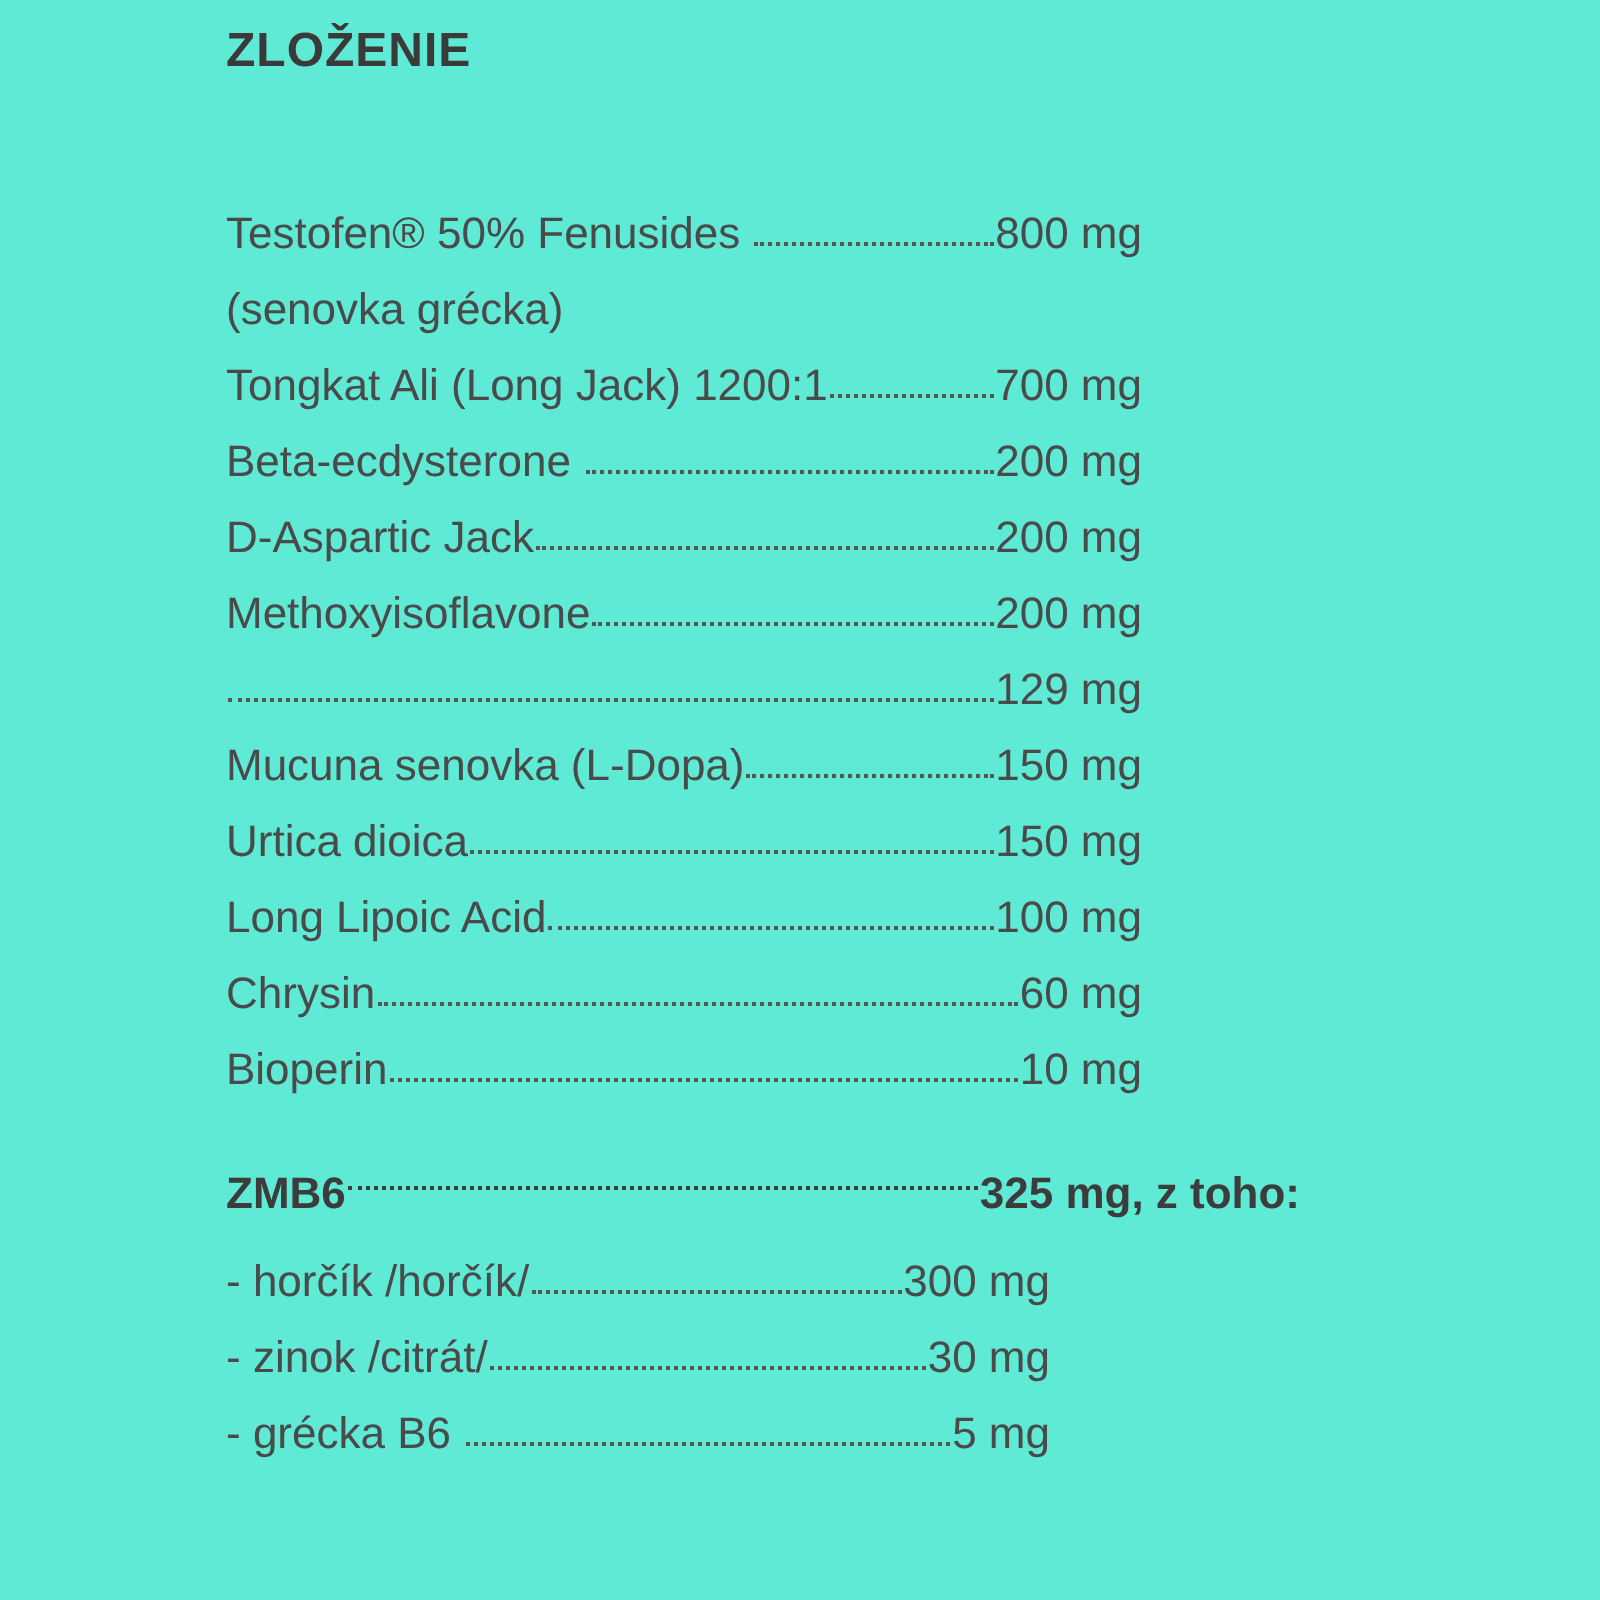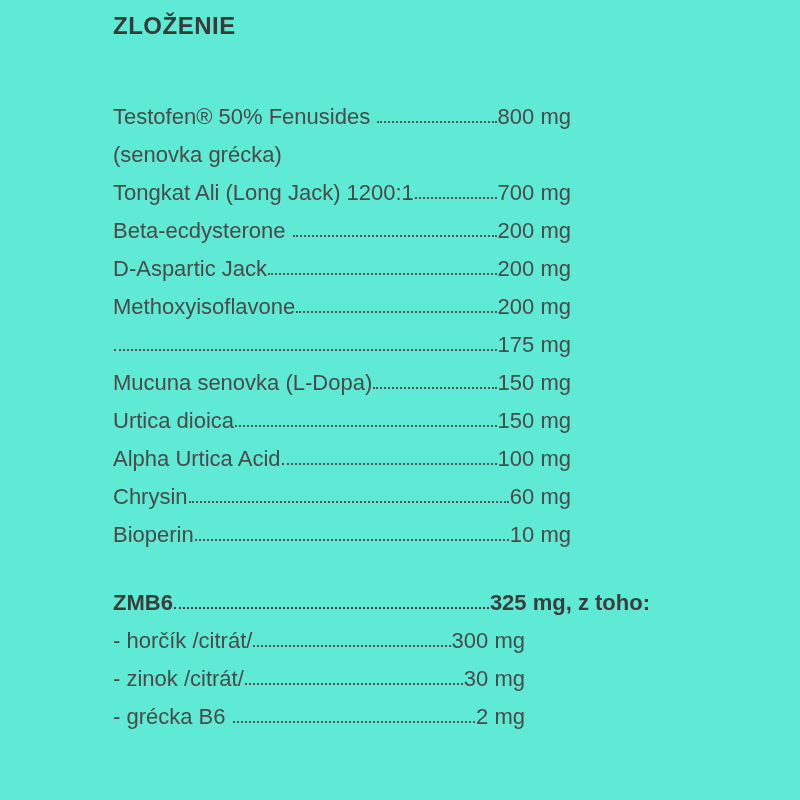--- a/index.html
+++ b/index.html
@@ -45,21 +45,21 @@
   .leader {
     flex: 1;
     border-bottom: 2px dotted #565656;
     margin: 0 1px 7px 1px;
     min-width: 10px;
   }
   .row.bold .leader { border-bottom-color: #3c3c3c; }
   
   .w-wide { width: 480px; }   
   .w-main { width: 458px; }   
-  .w-zmb  { width: 537px; }   
+  .w-zmb  { width: 537px; align-items: center; }   
   .w-sub  { width: 412px; }   
 </style>
 </head>
 <body>
 
 <div class="sheet">
   <div class="content">
 
     <h1 class="doc-title">ZLOŽENIE</h1>
 
@@ -95,37 +95,37 @@
       </div>
 
       <div class="row w-main">
         <span class="lbl">Methoxyisoflavone</span>
         <span class="leader"></span>
         <span class="val">200 mg</span>
       </div>
 
       <div class="row w-main">
         <span class="leader"></span>
-        <span class="val">175 mg</span>
+        <span class="val">129 mg</span>
       </div>
 
       <div class="row w-main">
         <span class="lbl">Mucuna senovka (L-Dopa)</span>
         <span class="leader"></span>
         <span class="val">150 mg</span>
       </div>
 
       <div class="row w-main">
         <span class="lbl">Urtica dioica</span>
         <span class="leader"></span>
         <span class="val">150 mg</span>
       </div>
 
       <div class="row w-main">
-        <span class="lbl">Alpha Urtica Acid</span>
+        <span class="lbl">Long Lipoic Acid</span>
         <span class="leader"></span>
         <span class="val">100 mg</span>
       </div>
 
       <div class="row w-main">
         <span class="lbl">Chrysin</span>
         <span class="leader"></span>
         <span class="val">60 mg</span>
       </div>
 
@@ -139,33 +139,33 @@
 
     <div class="section-2">
 
       <div class="row bold w-zmb">
         <span class="lbl">ZMB6</span>
         <span class="leader"></span>
         <span class="val">325 mg, z toho:</span>
       </div>
 
       <div class="row w-sub">
-        <span class="lbl">- horčík /citrát/</span>
+        <span class="lbl">- horčík /horčík/</span>
         <span class="leader"></span>
         <span class="val">300 mg</span>
       </div>
 
       <div class="row w-sub">
         <span class="lbl">- zinok /citrát/</span>
         <span class="leader"></span>
         <span class="val">30 mg</span>
       </div>
 
       <div class="row w-sub">
         <span class="lbl">- grécka B6 </span>
         <span class="leader"></span>
-        <span class="val">2 mg</span>
+        <span class="val">5 mg</span>
       </div>
 
     </div>
 
   </div>
 </div>
 
 </body></html>

